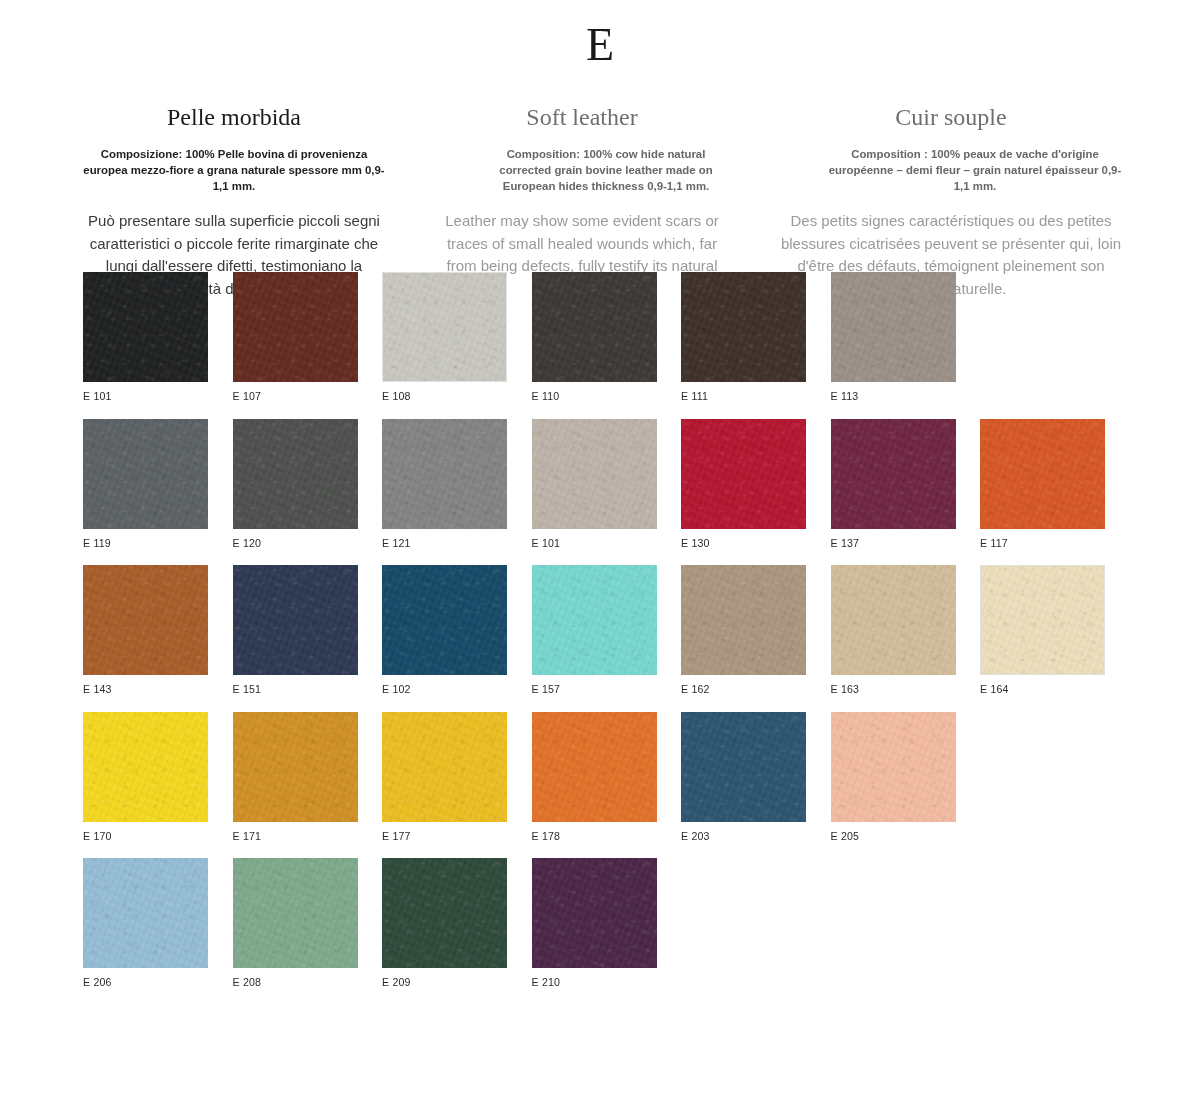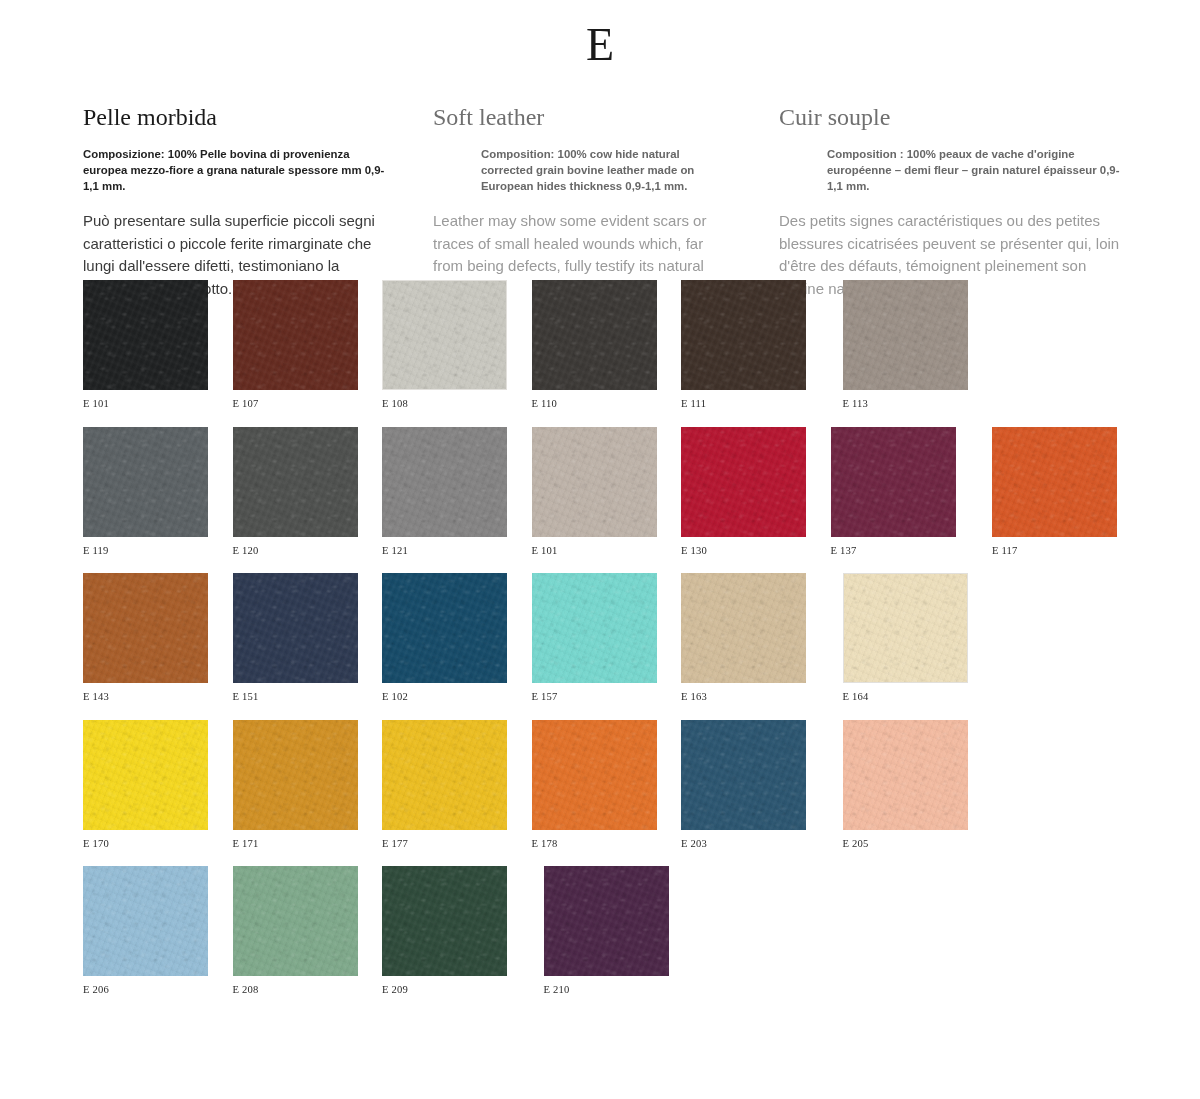--- a/index.html
+++ b/index.html
@@ -33,20 +33,21 @@
   }
 
   
   .intro {
     position: absolute;
     top: 104px;
     left: 83px;
     width: 1040px;
     display: flex;
     gap: 0;
+    text-align: center;
   }
   .intro-col {
     width: 348px;
     padding-right: 48px;
   }
   .intro-col.col-it { width: 350px; }
   .intro-col.col-en { width: 346px; }
   .intro-col.col-fr { width: 344px; padding-right: 0; }
 
   .intro-title {
@@ -76,34 +77,33 @@
     line-height: 1.5;
     margin: 0;
     color: #3a3a3a;
   }
   .intro-col.col-en .intro-body,
   .intro-col.col-fr .intro-body { color: #9a9a9a; }
 
   
   .swatch-grid {
     position: absolute;
-    top: 280px;
+    top: 272px;
     left: 83px;
     width: 1040px;
-    font-family: Liberation Serif, serif;
   }
   .swatch-row {
     display: flex;
     margin-bottom: 17px;
   }
   .swatch-cell {
     width: 125px;
     margin-right: 24.5px;
   }
-  .swatch-cell:last-child { margin-right: 0; margin-left: 12px; }
+  .swatch-cell:last-child { margin-right: 0; }
 
   .swatch-chip {
     width: 125px;
     height: 110px;
     position: relative;
     overflow: hidden;
     background-color: #cccccc;
   }
   
   .swatch-chip::before {
@@ -247,20 +247,24 @@
       </div>
       <div class="swatch-cell">
         <div class="swatch-chip" style="background-color: rgb(22, 75, 105);"></div>
         <div class="swatch-label">E 102</div>
       </div>
       <div class="swatch-cell">
         <div class="swatch-chip" style="background-color: rgb(120, 216, 207);"></div>
         <div class="swatch-label">E 157</div>
       </div>
       <div class="swatch-cell">
+        <div class="swatch-chip" style="background-color: rgb(172, 151, 129);"></div>
+        <div class="swatch-label">E 162</div>
+      </div>
+      <div class="swatch-cell">
         <div class="swatch-chip" style="background-color: rgb(211, 190, 156);"></div>
         <div class="swatch-label">E 163</div>
       </div>
       <div class="swatch-cell">
         <div class="swatch-chip light-chip" style="background-color: rgb(238, 224, 189);"></div>
         <div class="swatch-label">E 164</div>
       </div>
     </div>
     <div class="swatch-row">
       <div class="swatch-cell">

